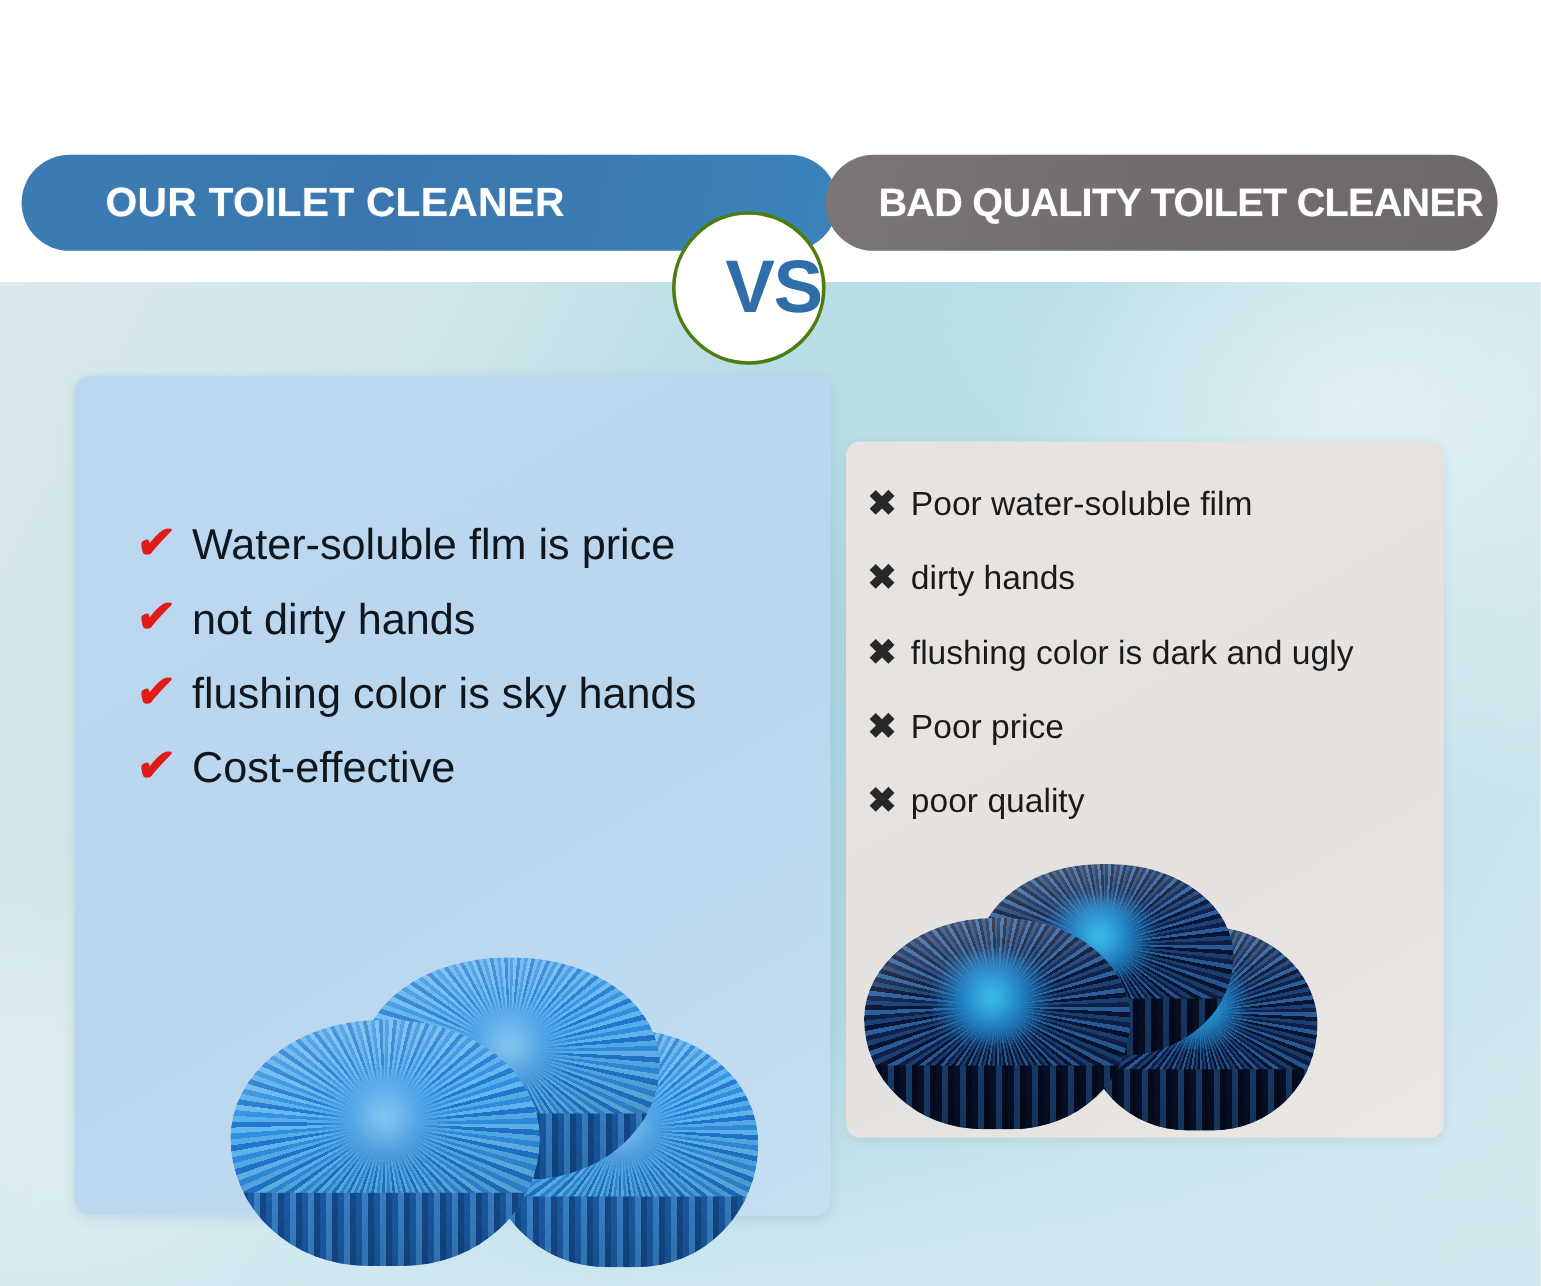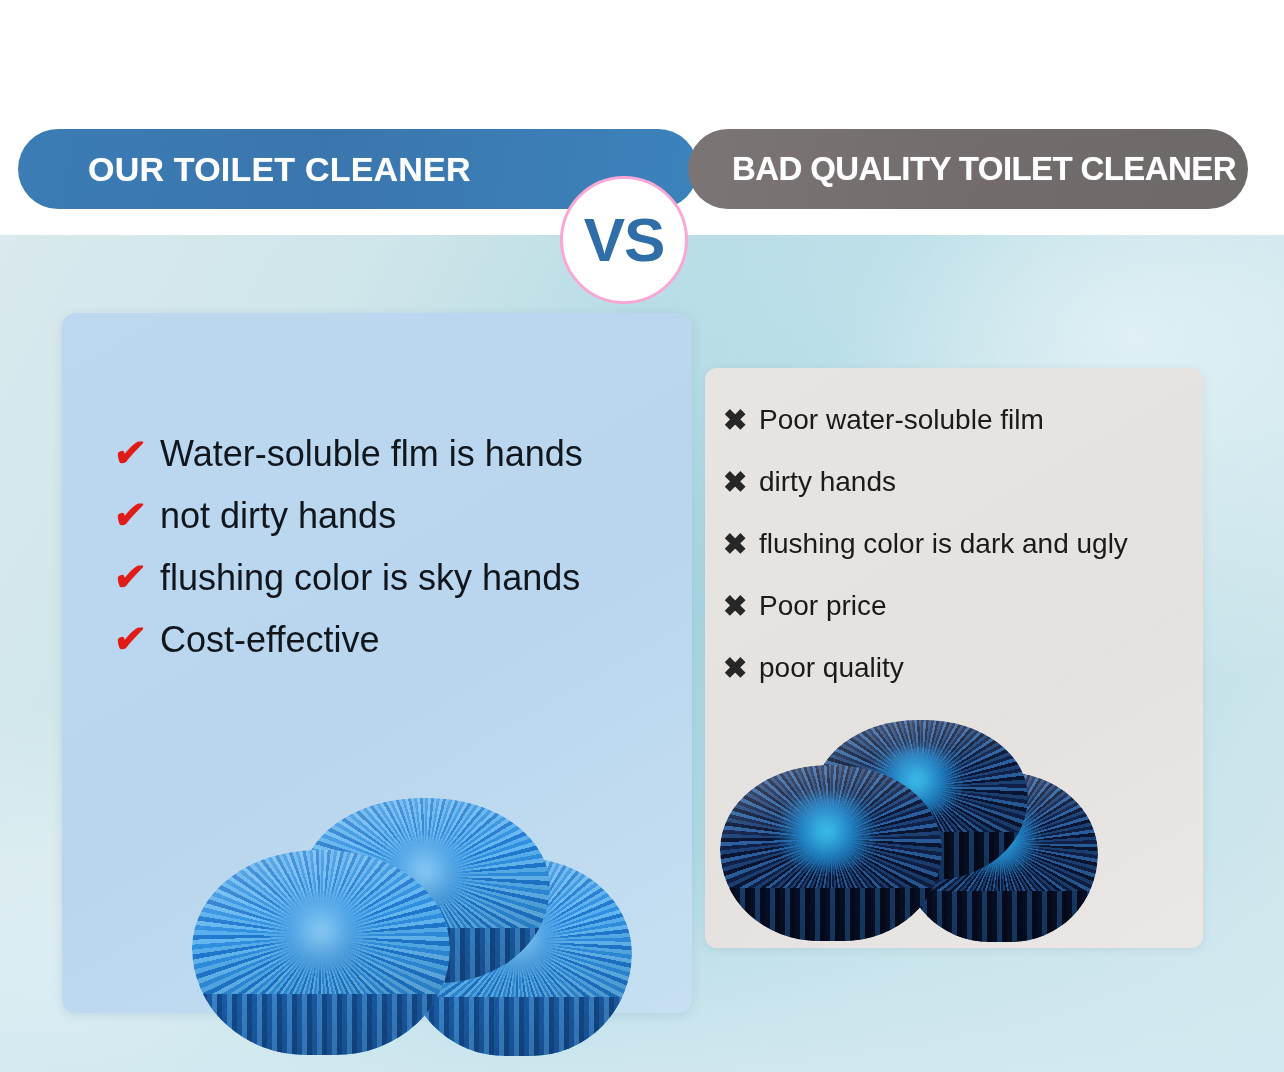--- a/index.html
+++ b/index.html
@@ -80,24 +80,24 @@
   }
 
   .vs-circle {
     position: absolute;
     left: 542px;
     top: 47px;
     width: 128px;
     height: 128px;
     border-radius: 50%;
     background: #ffffff;
-    border: 3px solid #f9a8d4;
+    border: 3px solid #4d7c0f;
     display: flex;
     align-items: center;
-    justify-content: center;
+    justify-content: flex-end;
     box-sizing: border-box;
     z-index: 5;
   }
 
   .vs-text {
     color: #2f6ea8;
     font-size: 62px;
     font-weight: bold;
     line-height: 1;
     letter-spacing: -1px;
@@ -359,21 +359,21 @@
   </div>
 
   <div class="body-area">
 
     <div class="panel panel-good">
 
       <div class="list-good">
 
         <div class="row-good">
           <span class="mark-check">✔</span>
-          <span class="text-good">Water-soluble flm is hands</span>
+          <span class="text-good">Water-soluble flm is price</span>
         </div>
 
         <div class="row-good">
           <span class="mark-check">✔</span>
           <span class="text-good">not dirty hands</span>
         </div>
 
         <div class="row-good">
           <span class="mark-check">✔</span>
           <span class="text-good">flushing color is sky hands</span>

